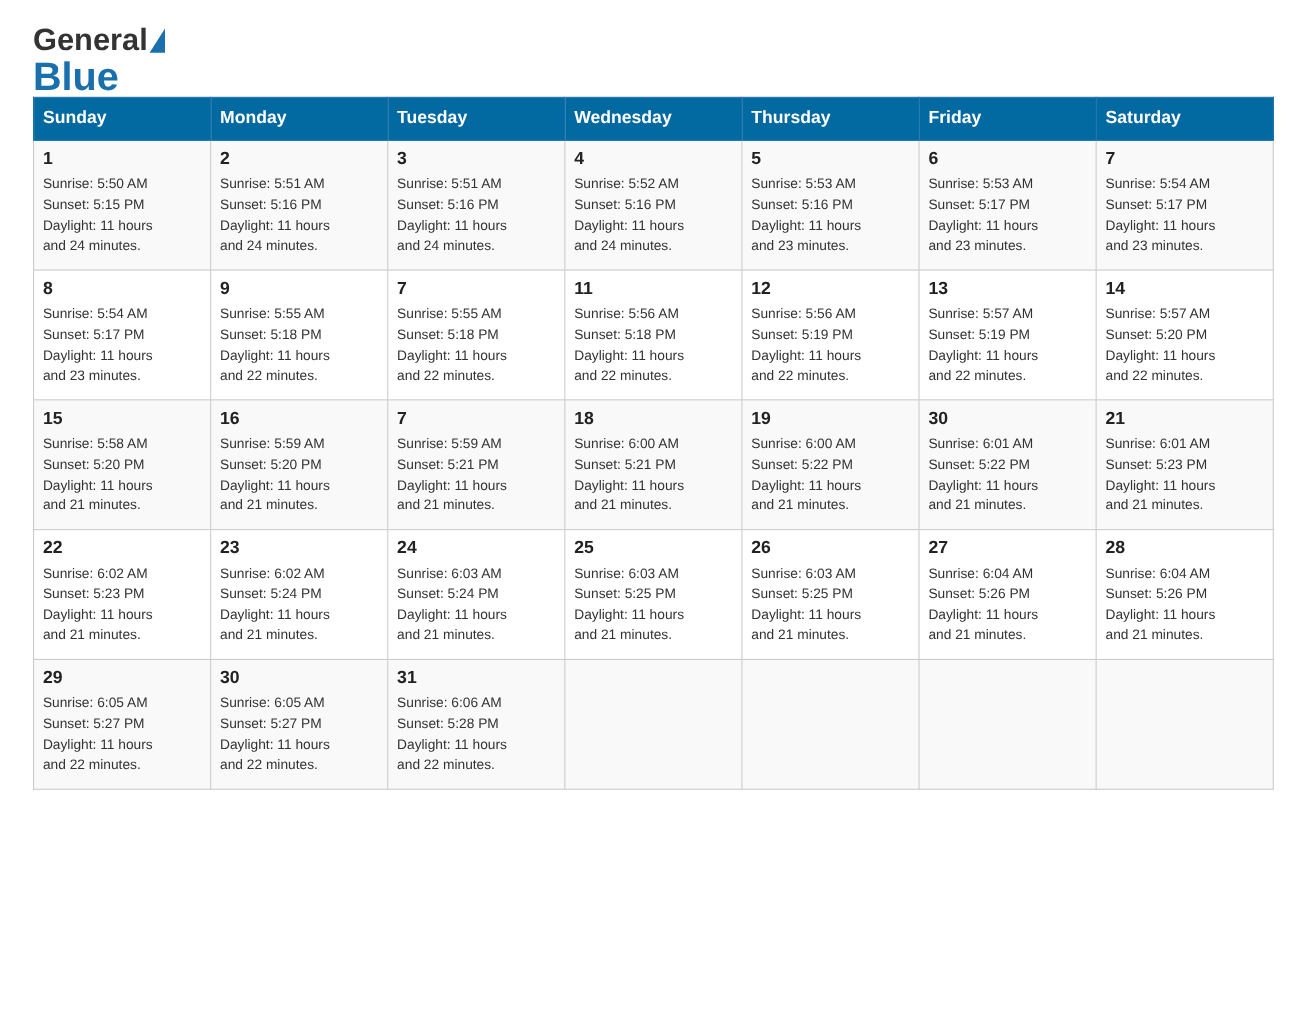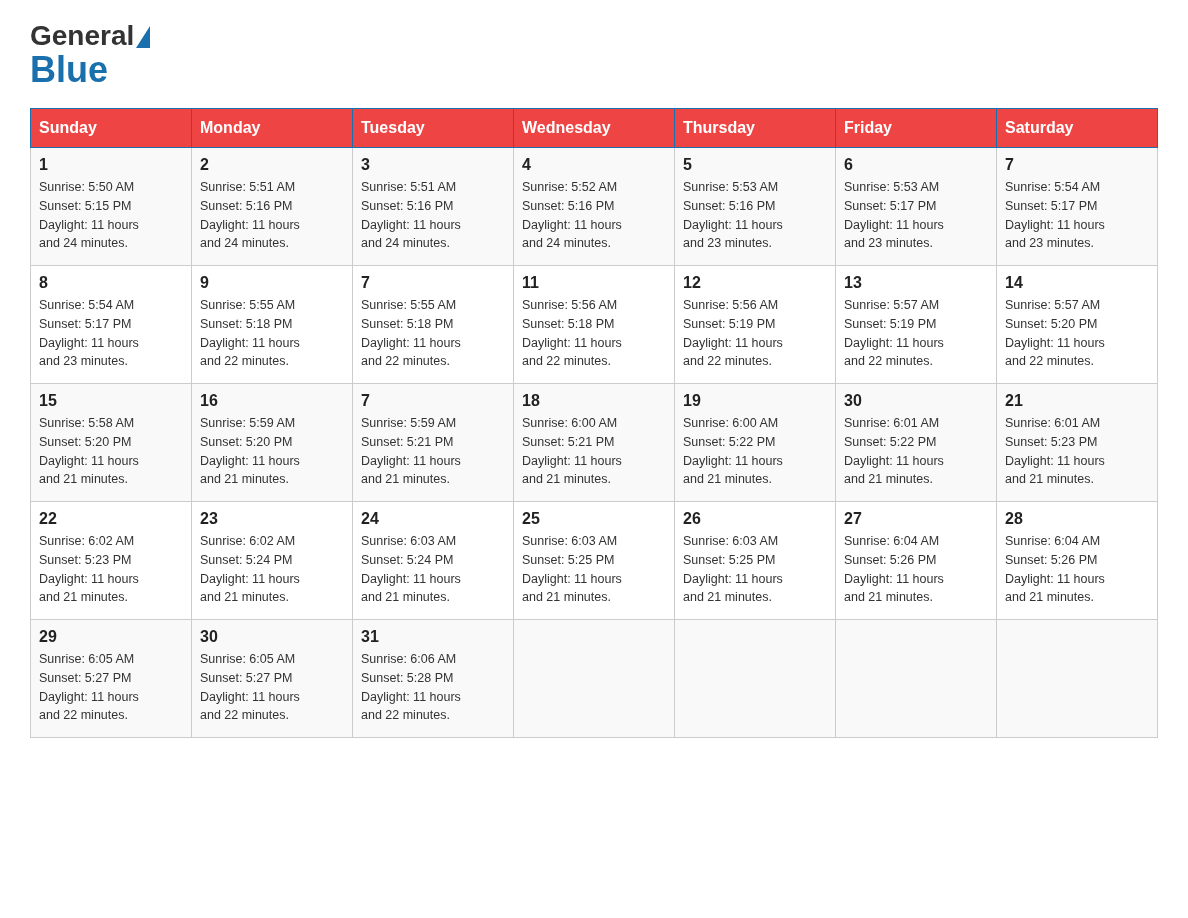--- a/index.html
+++ b/index.html
@@ -6,21 +6,20 @@
     body {
       font-family: Arial, sans-serif;
       background: #fff;
       padding: 20px 30px;
       color: #222;
     }
     .header-area {
       display: flex;
       justify-content: space-between;
       align-items: flex-start;
-      margin-bottom: 20px;
     }
     .logo-text-general {
       font-size: 28px;
       font-weight: bold;
       color: #333;
     }
     .logo-triangle {
       width: 0;
       height: 0;
       border-left: 14px solid transparent;
@@ -43,21 +42,21 @@
       font-size: 20px;
       color: #444;
       margin-top: 4px;
     }
     .calendar-table {
       width: 100%;
       border-collapse: collapse;
       table-layout: fixed;
     }
     .calendar-table thead tr th {
-      background-color: #ef4444;
+      background-color: #0369a1;
       color: #fff;
       padding: 10px 8px;
       font-size: 16px;
       font-weight: bold;
       text-align: left;
       border: 1px solid #1a6fad;
     }
     .calendar-table tbody tr td {
       vertical-align: top;
       padding: 8px 8px 12px 8px;

